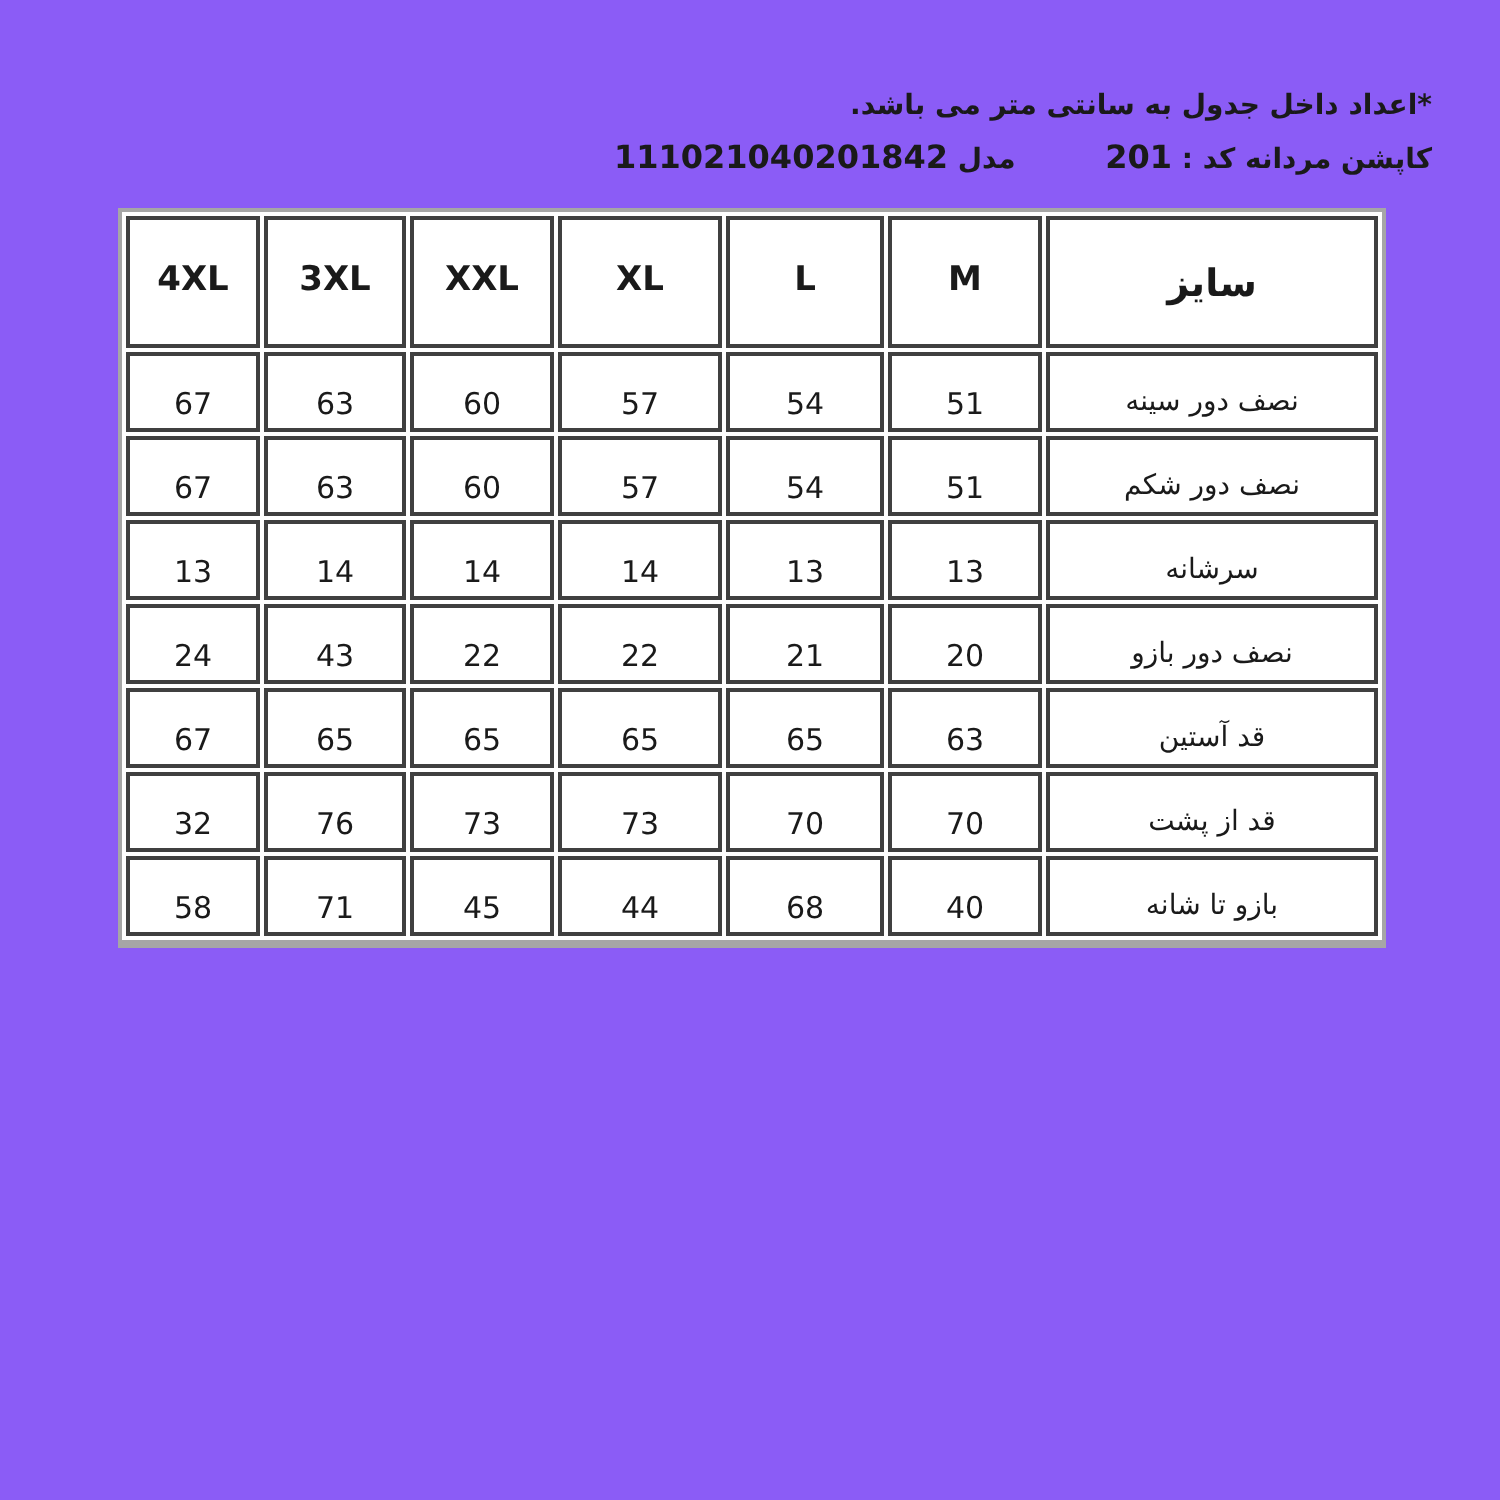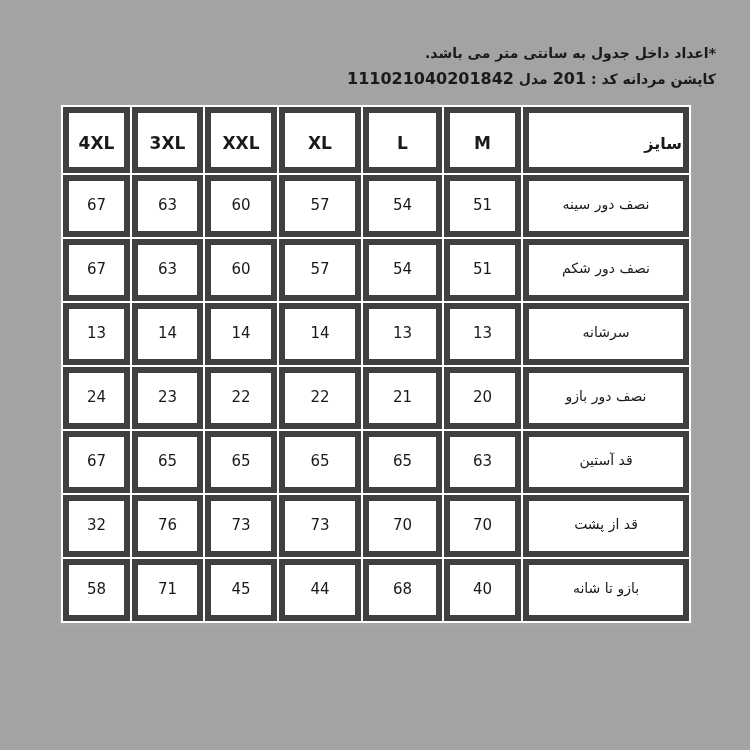--- a/index.html
+++ b/index.html
@@ -4,73 +4,73 @@
 <style>
   html, body {
     margin: 0;
     padding: 0;
     background: #ffffff;
   }
   .canvas {
     position: relative;
     width: 750px;
     height: 750px;
-    background: #a3a3a3;
+    background: #8b5cf6;
     font-family: "DejaVu Sans", sans-serif;
     color: #1a1a1a;
     overflow: hidden;
   }
   .notes {
     direction: rtl;
     text-align: right;
     padding: 40px 34px 0 40px;
     font-size: 14px;
     line-height: 26px;
     font-weight: 600;
   }
   .note-line {
     white-space: nowrap;
   }
   .num-bold {
     font-weight: 700;
     font-size: 16px;
     letter-spacing: 0.2px;
+    margin-left: 40px;
   }
   table.size-table {
     border-collapse: separate;
     border-spacing: 2px;
     table-layout: fixed;
     width: 630px;
     margin: 11px 0 0 59px;
     background: #ffffff;
     border: 2px solid #a6a6a6;
     border-bottom-width: 4px;
   }
   .size-table th, .size-table td {
     box-sizing: border-box;
-    border: 6px solid #404040;
+    border: 2px solid #404040;
     background: #ffffff;
     text-align: center;
     vertical-align: top;
     overflow: hidden;
   }
   .size-table thead th {
     height: 66px;
     padding-top: 20px;
     font-size: 17px;
     font-weight: 700;
   }
   .size-table thead th.size-col {
-    font-size: 16px;
+    font-size: 19px;
     padding-top: 21px;
     direction: rtl;
-    text-align: right;
   }
   .size-table tbody td {
-    height: 62px;
+    height: 40px;
     padding-top: 15px;
     font-size: 15px;
     font-weight: 400;
   }
   .size-table tbody td.row-label {
     font-size: 14px;
     font-weight: 400;
     direction: rtl;
   }
 </style>
@@ -128,21 +128,21 @@
           <td>13</td>
           <td>14</td>
           <td>14</td>
           <td>14</td>
           <td>13</td>
           <td>13</td>
           <td class="row-label">سرشانه</td>
         </tr>
         <tr>
           <td>24</td>
-          <td>23</td>
+          <td>43</td>
           <td>22</td>
           <td>22</td>
           <td>21</td>
           <td>20</td>
           <td class="row-label">نصف دور بازو</td>
         </tr>
         <tr>
           <td>67</td>
           <td>65</td>
           <td>65</td>

